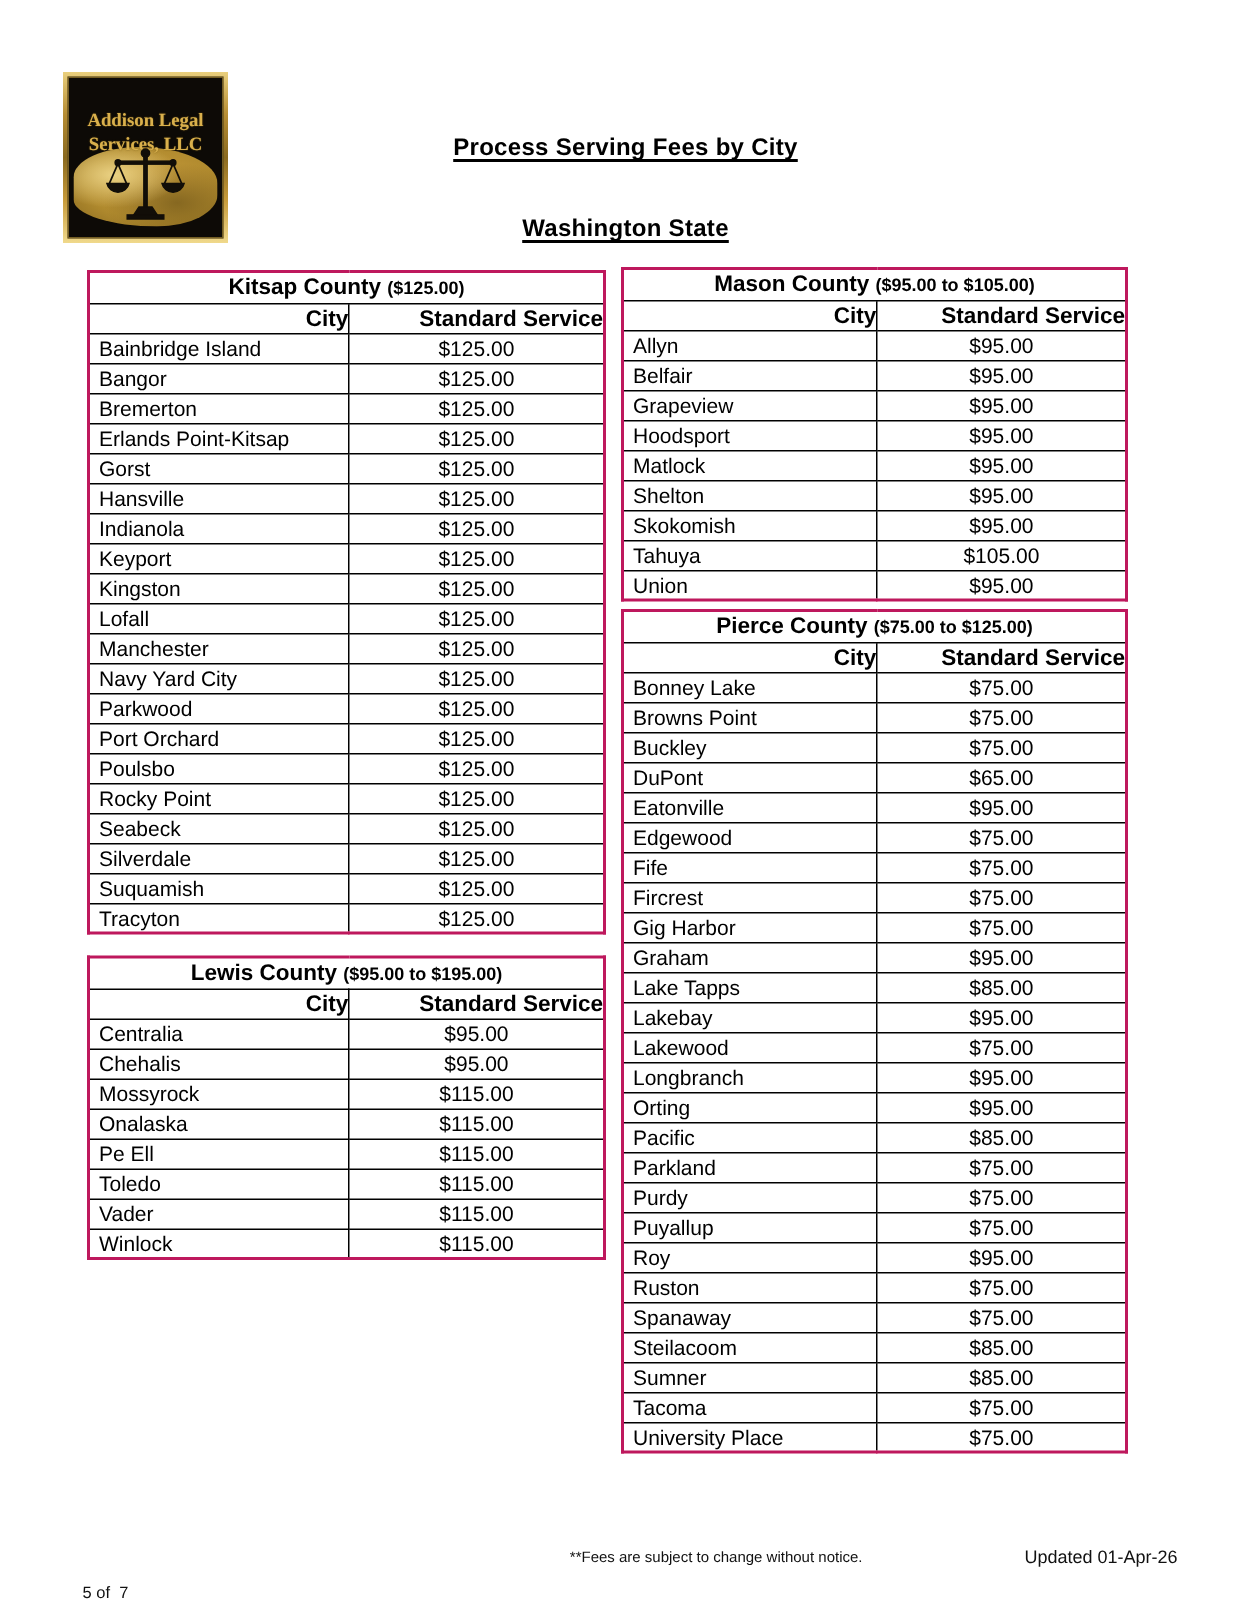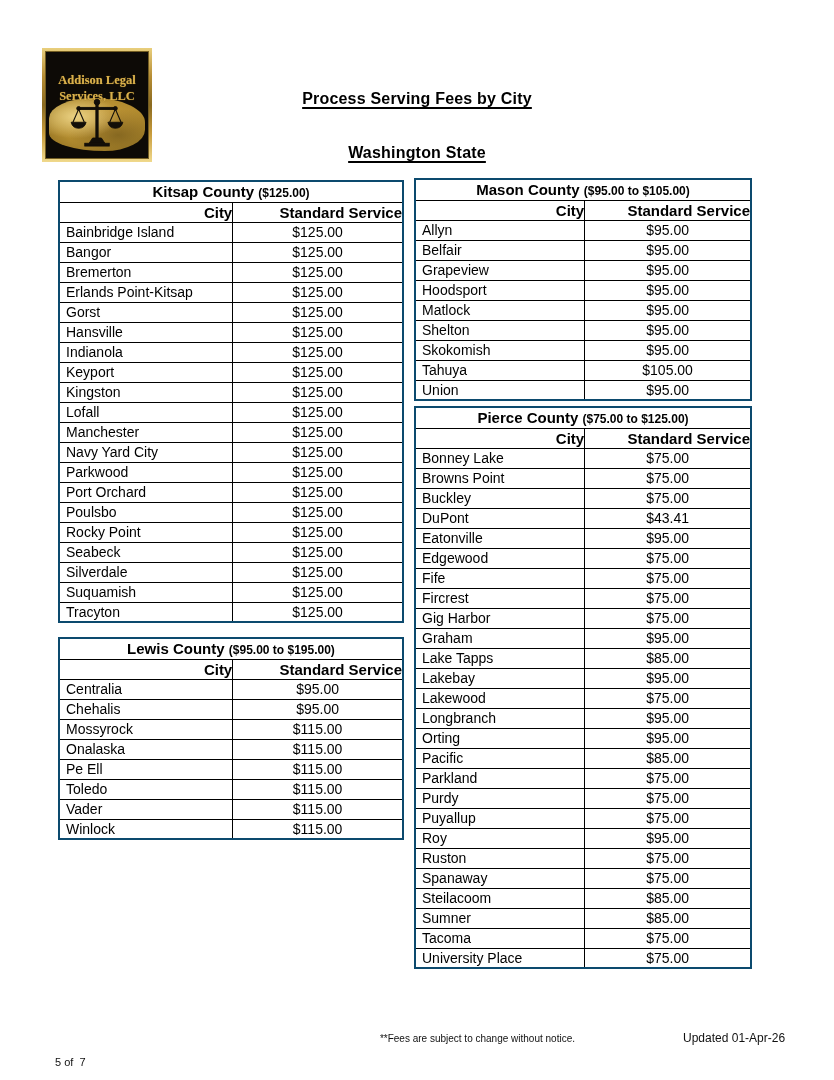--- a/index.html
+++ b/index.html
@@ -81,21 +81,21 @@
   .col-right { position: absolute; left: 414px; top: 178px; width: 338px; }
   .tbl-gap-left  { height: 14px; }
   .tbl-gap-right { height: 5px; }
 
   table.fee-table {
     border-collapse: collapse;
     width: 100%;
     table-layout: fixed;
     background: #fff;
   }
-  table.fee-table { border: 2px solid #0c4a6e; }
+  table.fee-table { border: 2px solid #be185d; }
   table.fee-table th, table.fee-table td {
     border: 1px solid #000;
     box-sizing: border-box;
     overflow: hidden;
     white-space: nowrap;
   }
   .county-row th {
     height: 21px;
     font-size: 15px;
     font-weight: bold;
@@ -396,21 +396,21 @@
           <tr>
             <td>Browns Point</td>
             <td>$75.00</td>
           </tr>
           <tr>
             <td>Buckley</td>
             <td>$75.00</td>
           </tr>
           <tr>
             <td>DuPont</td>
-            <td>$43.41</td>
+            <td>$65.00</td>
           </tr>
           <tr>
             <td>Eatonville</td>
             <td>$95.00</td>
           </tr>
           <tr>
             <td>Edgewood</td>
             <td>$75.00</td>
           </tr>
           <tr>

